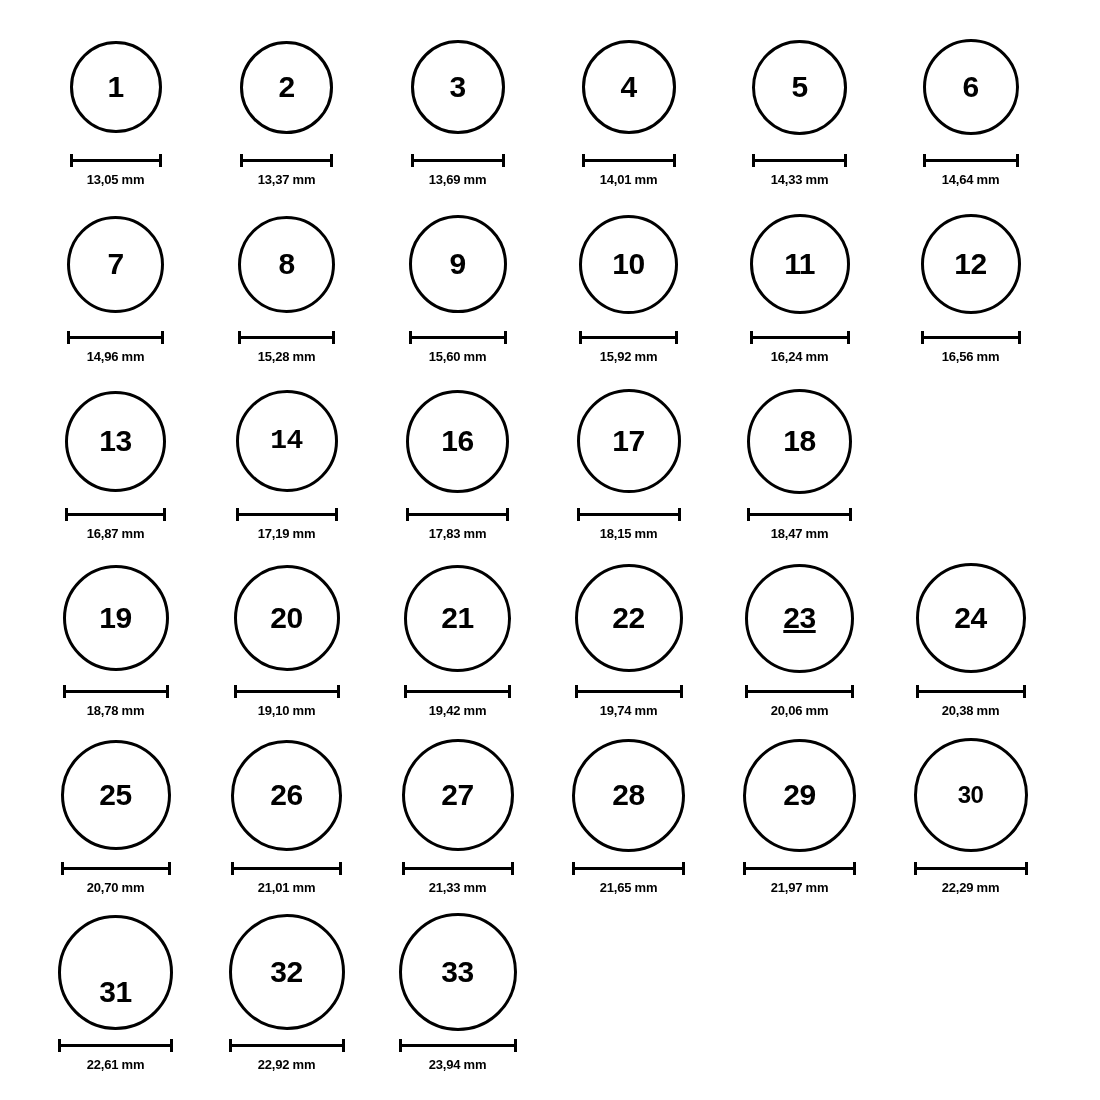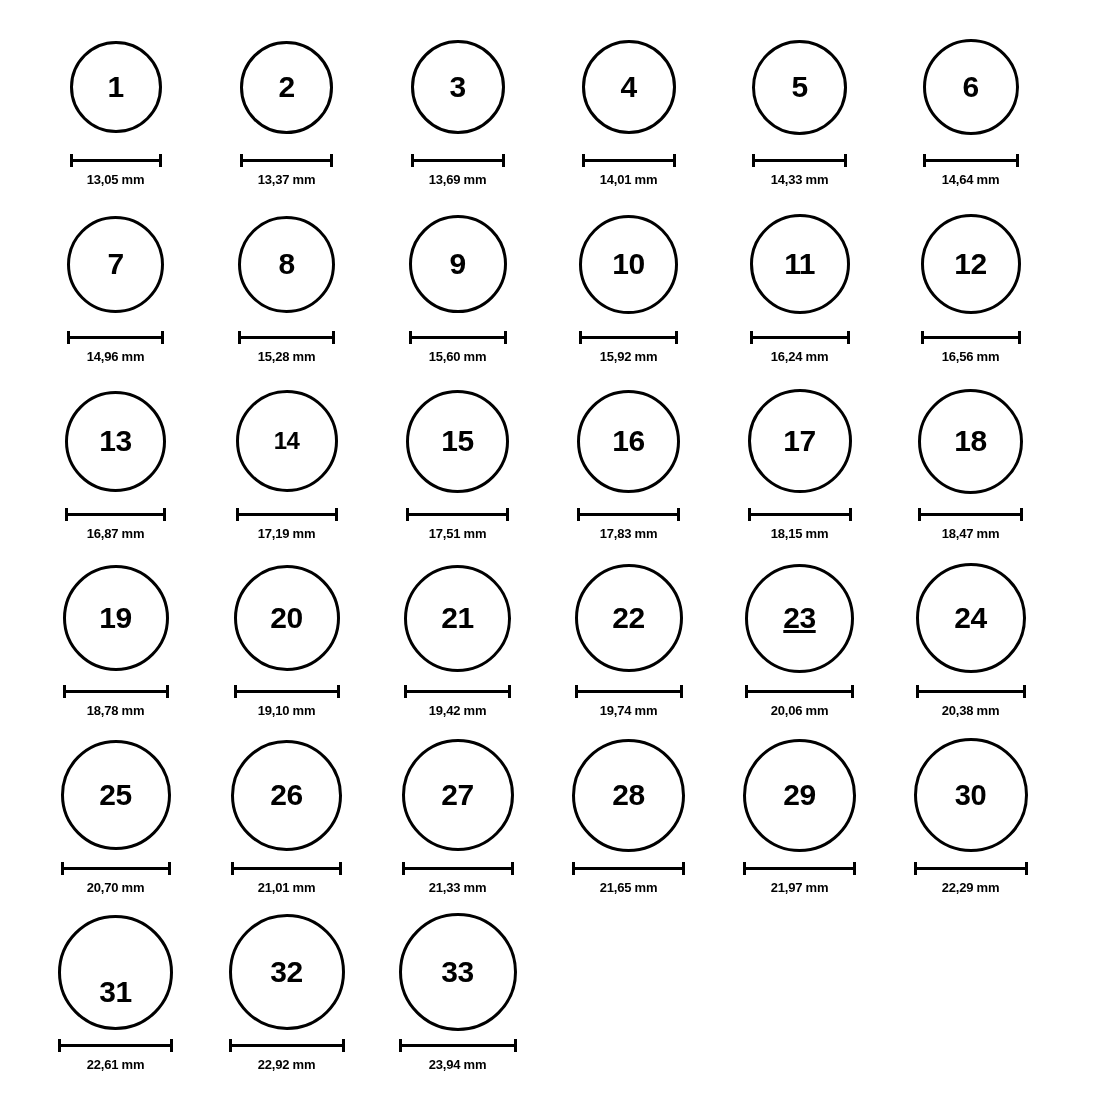--- a/index.html
+++ b/index.html
@@ -260,42 +260,29 @@
         <div class="caliper" style="width: 101px;">
           <div class="bar"></div>
           <div class="tick left"></div>
           <div class="tick right"></div>
         </div>
         <div class="mm">16,87 mm</div>
       </div>
       <div class="cell">
         <div class="ring-wrap">
           <div class="ring" style="width: 102px; height: 102px;">
-            <span class="ring-label" style="font-size: 24px;">14</span>
+            <span class="ring-label" style="font-size: 28px; font-family: Liberation Mono, monospace;">14</span>
           </div>
         </div>
         <div class="caliper" style="width: 102px;">
           <div class="bar"></div>
           <div class="tick left"></div>
           <div class="tick right"></div>
         </div>
         <div class="mm">17,19 mm</div>
-      </div>
-      <div class="cell">
-        <div class="ring-wrap">
-          <div class="ring" style="width: 103px; height: 103px;">
-            <span class="ring-label" style="font-size: 30px;">15</span>
-          </div>
-        </div>
-        <div class="caliper" style="width: 103px;">
-          <div class="bar"></div>
-          <div class="tick left"></div>
-          <div class="tick right"></div>
-        </div>
-        <div class="mm">17,51 mm</div>
       </div>
       <div class="cell">
         <div class="ring-wrap">
           <div class="ring" style="width: 103px; height: 103px;">
             <span class="ring-label" style="font-size: 30px;">16</span>
           </div>
         </div>
         <div class="caliper" style="width: 103px;">
           <div class="bar"></div>
           <div class="tick left"></div>
@@ -472,21 +459,21 @@
         <div class="caliper" style="width: 113px;">
           <div class="bar"></div>
           <div class="tick left"></div>
           <div class="tick right"></div>
         </div>
         <div class="mm">21,97 mm</div>
       </div>
       <div class="cell">
         <div class="ring-wrap">
           <div class="ring" style="width: 114px; height: 114px;">
-            <span class="ring-label" style="font-size: 29px;">30</span>
+            <span class="ring-label" style="font-size: 24px;">30</span>
           </div>
         </div>
         <div class="caliper" style="width: 114px;">
           <div class="bar"></div>
           <div class="tick left"></div>
           <div class="tick right"></div>
         </div>
         <div class="mm">22,29 mm</div>
       </div>
     </div>

